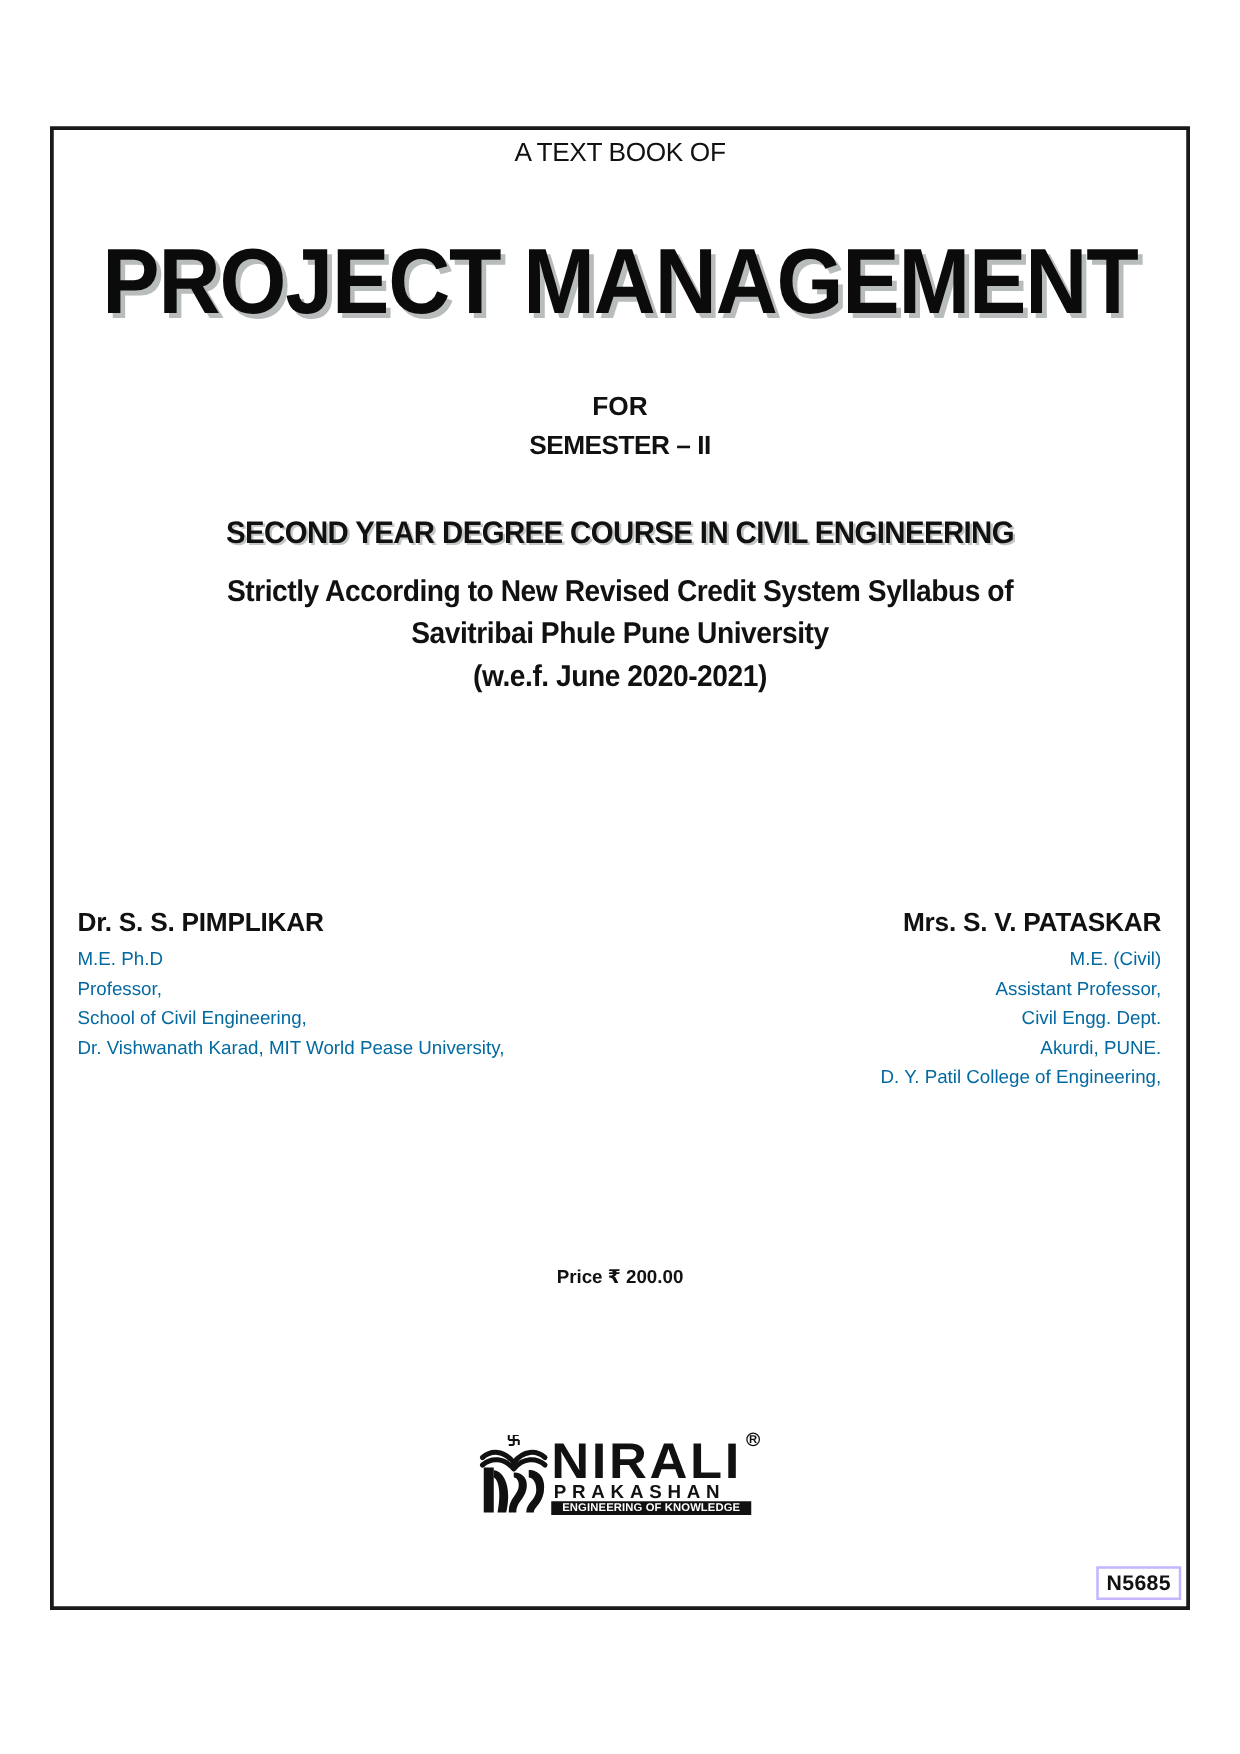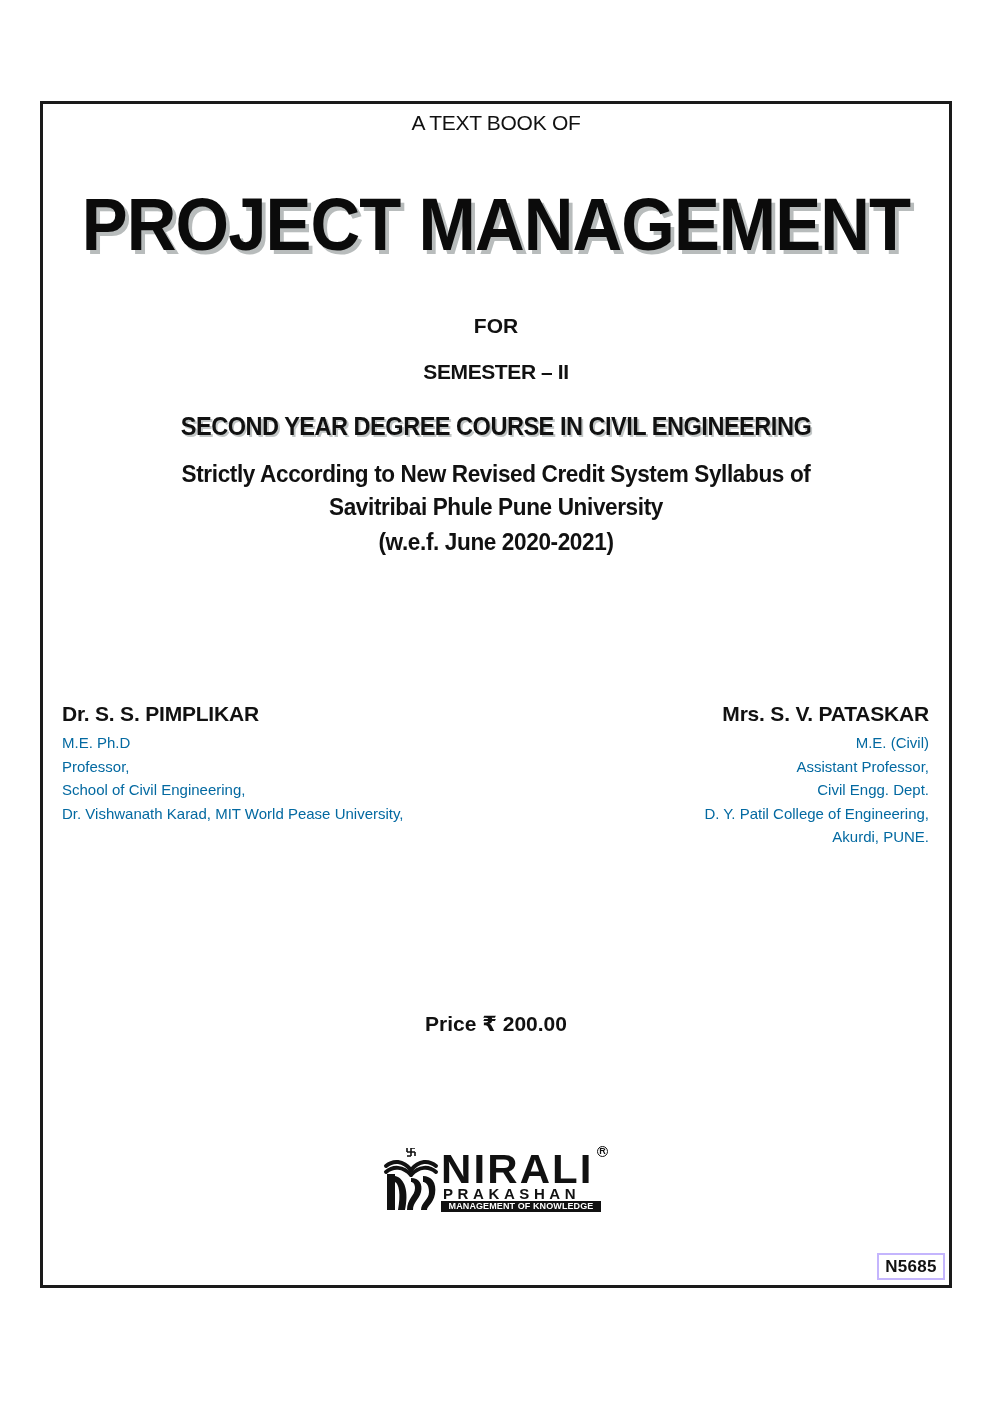--- a/index.html
+++ b/index.html
@@ -14,37 +14,37 @@
   }
   .abs { position: absolute; }
   .center { left: 0; width: 992px; text-align: center; }
   .kicker { top: 111px; font-size: 21px; font-weight: normal; letter-spacing: -0.3px; }
   .title {
     top: 182px; font-size: 74px; font-weight: bold; letter-spacing: -1px;
     transform: scaleX(0.93); transform-origin: center;
     color: #0b0b0b; text-shadow: 4px 4px 0 #b8bcbc;
   }
   .for { top: 314px; font-size: 21px; font-weight: bold; }
-  .sem { top: 360px; font-size: 21px; font-weight: bold; letter-spacing: -0.4px; }
+  .sem { top: 345px; font-size: 21px; font-weight: bold; letter-spacing: -0.4px; }
   .course {
     top: 412px; font-size: 25px; font-weight: bold; letter-spacing: -0.5px;
     transform: scaleX(0.94); transform-origin: center;
     text-shadow: 2px 2px 0 #c2c6c6;
   }
   .sub { font-size: 24px; font-weight: bold; letter-spacing: -0.4px;
     transform: scaleX(0.94); transform-origin: center; }
   .sub1 { top: 460px; }
   .sub2 { top: 493px; }
   .sub3 { top: 528px; }
   .author { top: 702px; width: 420px; }
   .author.left { left: 62px; text-align: left; }
   .author.right { left: 510px; width: 419px; text-align: right; }
-  .author .name { font-size: 21px; font-weight: bold; margin-bottom: 5px; letter-spacing: -0.2px; }
+  .author .name { font-size: 21px; font-weight: bold; margin-bottom: 5px; letter-spacing: -0.2px; margin-top: 25px; }
   .author .line { font-size: 15px; line-height: 23.5px; color: #0369a1; }
-  .price { top: 1012px; font-size: 21px; font-weight: bold; }
+  .price { top: 1012px; font-size: 15px; font-weight: bold; }
   .logo { left: 383px; top: 1136px; width: 225px; height: 66px; margin-top: 12px; }
   .logo-mark { position: absolute; left: 0; top: 0; width: 56px; height: 64px; }
   .logo-word { position: absolute; left: 58px; top: 2px; font-size: 40px; font-weight: 900;
     letter-spacing: 2px; line-height: 38px; transform: scaleX(1.05); transform-origin: left; }
   .logo-sub { position: absolute; left: 60px; top: 39px; font-size: 15px; font-weight: bold;
     letter-spacing: 4.6px; line-height: 14px; }
   .logo-tag { position: absolute; left: 58px; top: 53px; width: 160px; height: 11px;
     background: #111; color: #fff; font-size: 9px; font-weight: bold; line-height: 11px;
     text-align: center; letter-spacing: 0.1px; }
   .logo-reg { position: absolute; left: 214px; top: -2px; font-size: 9px; font-weight: bold;
@@ -72,22 +72,22 @@
   <div class="line">Professor,</div>
   <div class="line">School of Civil Engineering,</div>
   <div class="line">Dr. Vishwanath Karad, MIT World Pease University,</div>
 </div>
 
 <div class="abs author right">
   <div class="name">Mrs. S. V. PATASKAR</div>
   <div class="line">M.E. (Civil)</div>
   <div class="line">Assistant Professor,</div>
   <div class="line">Civil Engg. Dept.</div>
+  <div class="line">Akurdi, PUNE.</div>
   <div class="line">D. Y. Patil College of Engineering,</div>
-  <div class="line">Akurdi, PUNE.</div>
 </div>
 
 <div class="abs center price">Price ₹ 200.00</div>
 
 <div class="abs logo">
   <svg class="logo-mark" viewBox="0 0 56 64">
     <g fill="none" stroke="#111" stroke-width="4" stroke-linecap="round">
       <path d="M28 22 C20 12, 10 12, 3 18"></path>
       <path d="M28 22 C36 12, 46 12, 53 18"></path>
       <path d="M28 27 C20 18, 10 18, 3 24"></path>
@@ -97,16 +97,16 @@
     <path d="M12 28 C22 30, 26 44, 22 62 L15 62 C18 46, 16 36, 12 34 Z" fill="#111"></path>
     <path d="M28 30 C36 30, 40 36, 38 44 C36 52, 30 54, 30 62 L24 62 C24 50, 32 48, 32 40 C32 36, 30 34, 28 34 Z" fill="#111"></path>
     <path d="M40 28 C48 28, 54 34, 52 46 C50 56, 44 58, 44 62 L38 62 C38 54, 46 52, 46 44 C46 36, 42 34, 40 34 Z" fill="#111"></path>
     <g stroke="#111" stroke-width="1.6" fill="none">
       <path d="M24 4 L32 4 M28 0 L28 8 M24 4 L24 0 M32 4 L32 8 M28 0 L32 0 M28 8 L24 8"></path>
     </g>
   </svg>
   <div class="logo-word">NIRALI</div>
   <div class="logo-reg">R</div>
   <div class="logo-sub">PRAKASHAN</div>
-  <div class="logo-tag">MANAGEMENT OF KNOWLEDGE</div>
+  <div class="logo-tag">ENGINEERING OF KNOWLEDGE</div>
 </div>
 
 <div class="abs code">N5685</div>
 
 </body></html>

